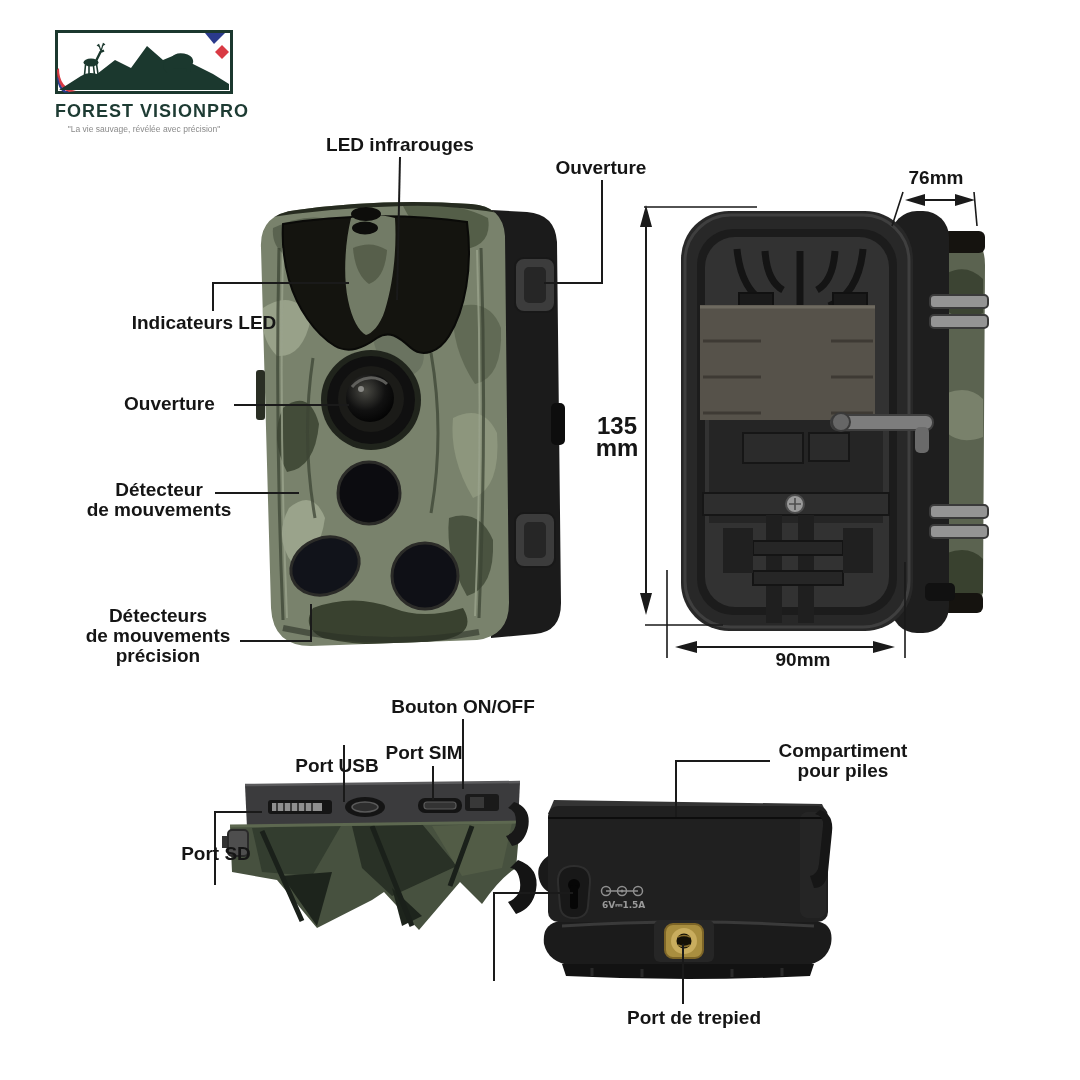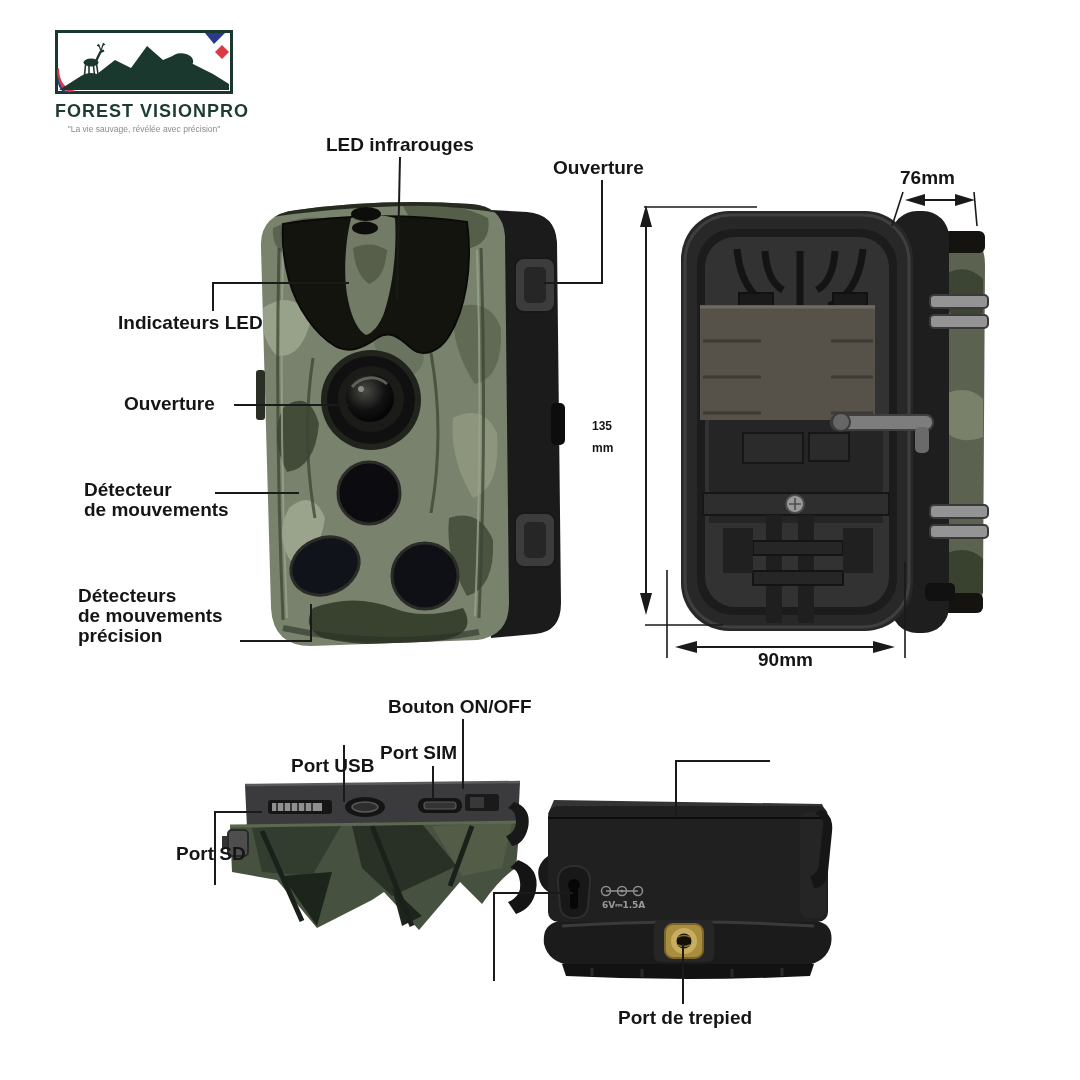--- a/index.html
+++ b/index.html
@@ -1,21 +1,21 @@
 <!DOCTYPE html>
 <html><head>
 <meta charset="utf-8">
 <style>
   html,body{margin:0;padding:0;background:#ffffff;}
   #stage{position:relative;width:1080px;height:1080px;background:#ffffff;overflow:hidden;
          font-family:"Liberation Sans",sans-serif;}
   .art{position:absolute;}
   .lbl{position:absolute;font-weight:700;font-size:19px;line-height:20px;color:#151515;
-       white-space:nowrap;}
-  .lbl.big{font-size:12px;line-height:22px;}
+       text-align:center;white-space:nowrap;}
+  .lbl.big{font-size:24px;line-height:22px;}
   #annot{position:absolute;left:0;top:0;pointer-events:none;}
   #logo{position:absolute;left:55px;top:30px;width:178px;}
   #brand-name{font-weight:700;font-size:18px;letter-spacing:1px;color:#1d3b33;text-align:center;margin-top:3px;white-space:nowrap;}
   #brand-tagline{font-size:8.5px;color:#8a8a8a;text-align:center;margin-top:2px;white-space:nowrap;}
 </style>
 </head>
 <body>
 
 <div id="stage">
 
@@ -335,33 +335,37 @@
   <div class="lbl big" style="left:592px;top:415px;width:50px">
     <div>135</div>
     <div>mm</div>
   </div>
 
   <div class="lbl" style="left:84px;top:480px;width:150px">
     <div>Détecteur</div>
     <div>de mouvements</div>
   </div>
 
-  <div class="lbl" style="left:78px;top:586px;width:160px">
+  <div class="lbl" style="left:78px;top:606px;width:160px">
     <div>Détecteurs</div>
     <div>de mouvements</div>
     <div>précision</div>
   </div>
 
   <div class="lbl" style="left:758px;top:650px;width:90px">90mm</div>
 
   <div class="lbl" style="left:388px;top:697px;width:150px">Bouton ON/OFF</div>
 
   <div class="lbl" style="left:291px;top:756px;width:92px">Port USB</div>
 
   <div class="lbl" style="left:380px;top:743px;width:88px">Port SIM</div>
 
   <div class="lbl" style="left:176px;top:844px;width:80px">Port SD</div>
 
+  <div class="lbl" style="left:772px;top:741px;width:142px">
+    <div>Compartiment</div>
+    <div>pour piles</div>
+  </div>
 
 
   <div class="lbl" style="left:618px;top:1008px;width:152px">Port de trepied</div>
 
 </div>
 
 </body></html>

